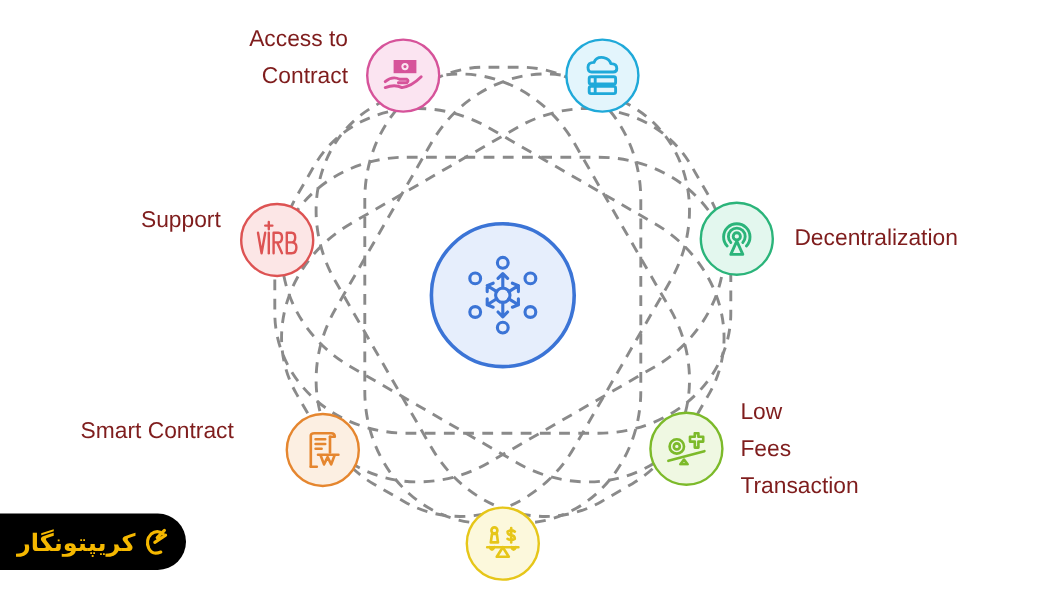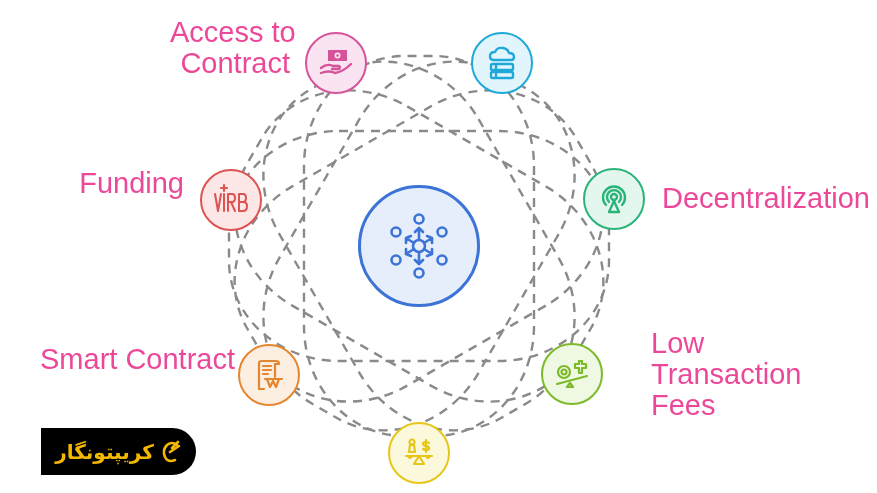--- a/index.html
+++ b/index.html
@@ -1,23 +1,23 @@
 <!DOCTYPE html>
 <html><head>
 <meta charset="utf-8">
 <style>
   html, body { margin:0; padding:0; background:#ffffff; }
   body { width:877px; height:493px; position:relative; overflow:hidden; font-family:"Liberation Sans", sans-serif; }
   #stage { position:absolute; left:0; top:0; width:877px; height:493px; }
-  .label { position:absolute; color:#ec4899; font-size:29px; line-height:31px; font-family:"Liberation Sans", sans-serif; white-space:nowrap; }
+  .label { position:absolute; color:#7f1d1d; font-size:19px; line-height:31px; font-family:"Liberation Sans", sans-serif; white-space:nowrap; }
   .label .ln { display:block; }
   .right-align { text-align:right; }
   .node { position:absolute; border-radius:50%; box-sizing:border-box; display:flex; align-items:center; justify-content:center; }
   .node svg { display:block; }
-  .brand { position:absolute; left:0; top:428px; width:155px; height:47px; background:#000; border-radius:0 24px 24px 0; display:flex; align-items:center; justify-content:center; gap:6px;margin-left:41px; }
+  .brand { position:absolute; left:0; top:428px; width:155px; height:47px; background:#000; border-radius:0 24px 24px 0; display:flex; align-items:center; justify-content:center; gap:6px; }
   .brand-text { color:#f5b800; font-size:20px; font-weight:bold; font-family:"DejaVu Sans", sans-serif; direction:rtl; }
 </style>
 </head>
 <body>
 
 <div id="stage">
   <svg width="877" height="493" viewBox="0 0 877 493" style="position:absolute;left:0;top:0">
     <g fill="none" stroke="#8a8a8a" stroke-width="2.4" stroke-dasharray="9 7" transform="translate(419,246)">
       <rect x="-190" y="-115" width="380" height="230" rx="110" ry="100" transform="rotate(0)"></rect>
       <rect x="-190" y="-115" width="380" height="230" rx="110" ry="100" transform="rotate(30)"></rect>
@@ -90,24 +90,24 @@
     <svg width="34" height="28" viewBox="0 0 34 28">
       <g fill="none" stroke="#7cba2a" stroke-width="2.2" stroke-linecap="round" stroke-linejoin="round">
         <circle cx="9" cy="12" r="6"></circle>
           <circle cx="9" cy="12" r="2.5"></circle>
         <path d="M20 4 H24 V1 H27 V4 H31 V8 H27 V13 H24 V8 H20 Z"></path>
         <path d="M2 24 L32 16"></path>
         <path d="M15 23 L18 27 H12 Z"></path>
       </g>
     </svg>
   </div>
-  <div class="label" style="left:617px;top:328px;margin-left:34px;">
+  <div class="label" style="left:617px;top:328px;">
     <span class="ln">Low</span>
+    <span class="ln">Fees</span>
     <span class="ln">Transaction</span>
-    <span class="ln">Fees</span>
   </div>
 
   <div class="node" style="left:388px;top:422px;width:62px;height:62px;border:2.5px solid #e6c619;background:#fcf8dc;">
     <svg width="30" height="30" viewBox="0 0 30 30">
       <g fill="none" stroke="#e6c619" stroke-width="2.2" stroke-linecap="round" stroke-linejoin="round">
         <circle cx="8" cy="4" r="2.5"></circle>
           <path d="M6 7 H10 L11 14 H5 Z"></path>
         <path d="M22 2 V14 M25 5 Q22 3 19 5 Q19 8 22 8 Q25 8 25 11 Q22 13 19 11"></path>
         <path d="M2 18 H28 M4 18 Q6 22 8 18 M22 18 Q24 22 26 18"></path>
         <path d="M15 18 L10 26 H20 Z"></path>
@@ -135,21 +135,21 @@
       <g fill="none" stroke="#dd5353" stroke-width="2" stroke-linecap="round" stroke-linejoin="round">
         <path d="M11 2 V8 M8 5 H14"></path>
         <path d="M2 11 L5 28 L8 11"></path>
         <path d="M11 11 V28"></path>
         <path d="M15 28 V11 H19 Q22 11 22 15 Q22 19 19 19 H15 M18 19 L22 28"></path>
         <path d="M26 28 V11 H30 Q33 11 33 15 Q33 19 30 19 H26 M30 19 Q34 19 34 23 Q34 28 30 28 H26"></path>
       </g>
     </svg>
   </div>
   <div class="label right-align" style="left:40px;top:168px;width:144px;">
-    <span class="ln">Funding</span>
+    <span class="ln">Support</span>
   </div>
 
   <div class="brand">
     <span class="brand-text">کریپتونگار</span>
     <svg width="22" height="26" viewBox="0 0 22 26">
       <g fill="none" stroke="#f5b800" stroke-width="2.6" stroke-linecap="round">
         <path d="M17 6 Q12 2 7 6 Q2 11 5 18 Q8 24 15 21"></path>
         <path d="M12 9 L18 3 M10 13 L19 7"></path>
       </g>
     </svg>

